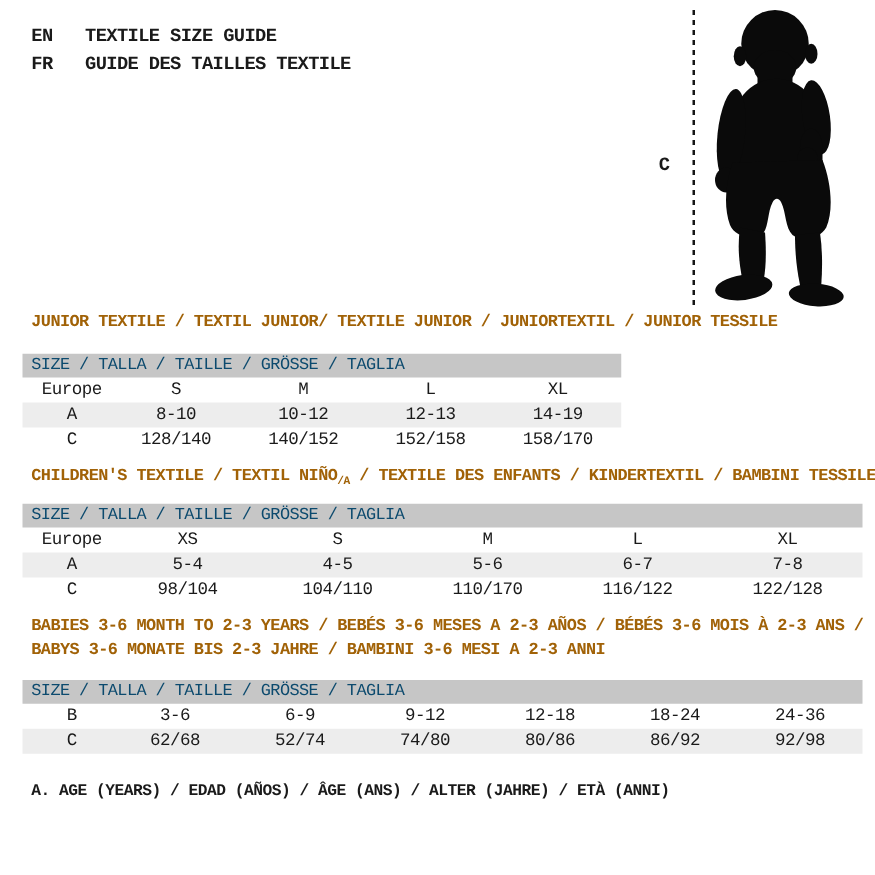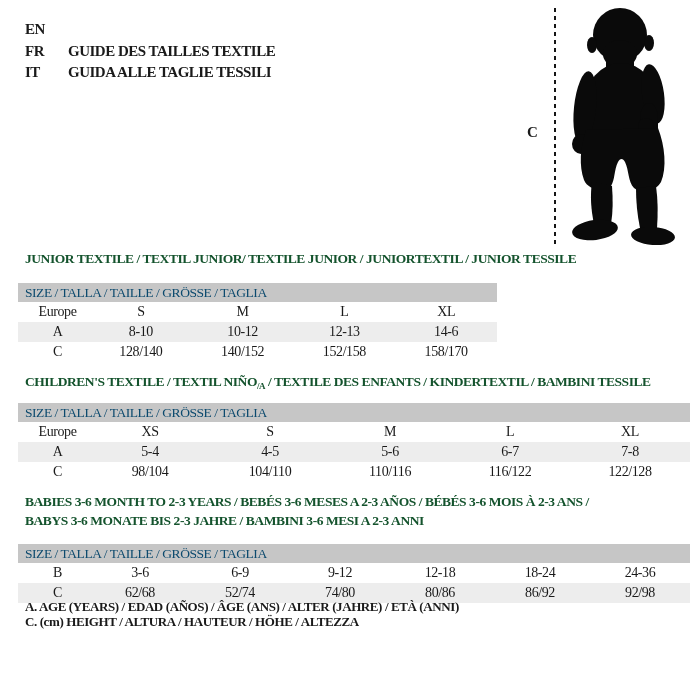--- a/index.html
+++ b/index.html
@@ -1,67 +1,64 @@
 <!DOCTYPE html>
 <html><head>
 <meta charset="utf-8">
 <style>
   html,body{margin:0;padding:0;background:#fff;}
   .canvas{
     position:relative;width:700px;height:700px;background:#ffffff;
-    font-family:Liberation Serif, serif;color:#1a1a1a;overflow:hidden;
+    font-family:Liberation Mono, monospace;color:#1a1a1a;overflow:hidden;
   }
   
   .lang-list{position:absolute;left:25px;top:19px;}
   .lang-row{display:flex;height:21.5px;align-items:center;}
   .lang-code{width:43px;font-weight:700;font-size:15px;letter-spacing:-0.5px;}
   .lang-label{font-weight:700;font-size:15px;letter-spacing:-0.5px;white-space:nowrap;}
   
   .height-line{position:absolute;left:554px;top:8px;width:2px;height:240px;
     background:repeating-linear-gradient(to bottom,#151515 0 4px,transparent 4px 8px);}
   .height-c{position:absolute;left:527px;top:124px;font-weight:700;font-size:15px;}
   .baby{position:absolute;left:556px;top:4px;}
   
   .sec-title{position:absolute;left:25px;font-weight:700;font-size:13.5px;
-    letter-spacing:-0.45px;color:#14532d;white-space:nowrap;}
+    letter-spacing:-0.45px;color:#a16207;white-space:nowrap;}
   .t1{top:251px;} .t2{top:374px;}
   .t3{top:493px;line-height:18.5px;}
   .sub{font-size:9px;position:relative;top:3px;}
   
   .table{position:absolute;left:18px;}
   .tbl1{top:283px;width:479px;} .tbl2{top:403px;width:672px;} .tbl3{top:544px;width:672px;}
   .thead{height:19px;background:#c6c6c6;display:flex;align-items:center;
     padding-left:7px;font-size:13.5px;letter-spacing:-0.45px;color:#0c4a6e;box-sizing:border-box;}
   .trow{display:grid;height:20px;align-items:center;font-size:14px;letter-spacing:-0.4px;}
   .trow.shaded{background:#ededed;}
   .cols4{grid-template-columns:72px repeat(4,1fr);}
   .cols5{grid-template-columns:72px repeat(5,1fr);}
   .cols6{grid-template-columns:72px repeat(6,1fr);}
   .tlabel{padding-left:7px;text-align:center;}
   .tcell{text-align:center;}
   
-  .notes{position:absolute;left:25px;top:599px;font-weight:700;font-size:13px;
+  .notes{position:absolute;left:25px;top:625px;font-weight:700;font-size:13px;
     letter-spacing:-0.4px;line-height:15.4px;white-space:nowrap;}
 </style>
 </head>
 <body>
 
 <div class="canvas">
 
   <div class="lang-list">
     <div class="lang-row">
       <span class="lang-code">EN</span>
+      <span class="lang-label">TEXTILE SIZE GUIDE</span>
     </div>
     <div class="lang-row">
       <span class="lang-code">FR</span>
       <span class="lang-label">GUIDE DES TAILLES TEXTILE</span>
-    </div>
-    <div class="lang-row">
-      <span class="lang-code">IT</span>
-      <span class="lang-label">GUIDA ALLE TAGLIE TESSILI</span>
     </div>
   </div>
 
   <div class="height-c">C</div>
   <div class="height-line"></div>
   <svg class="baby" width="142" height="244" viewBox="0 0 142 244" xmlns="http://www.w3.org/2000/svg">
     <g fill="#0a0a0a">
       <ellipse cx="64" cy="31" rx="27" ry="27"></ellipse>
       <ellipse cx="64" cy="50" rx="17" ry="14"></ellipse>
       <ellipse cx="36" cy="41" rx="5" ry="8"></ellipse>
@@ -90,21 +87,21 @@
       <span class="tcell">S</span>
       <span class="tcell">M</span>
       <span class="tcell">L</span>
       <span class="tcell">XL</span>
     </div>
     <div class="trow cols4 shaded">
       <span class="tlabel">A</span>
       <span class="tcell">8-10</span>
       <span class="tcell">10-12</span>
       <span class="tcell">12-13</span>
-      <span class="tcell">14-6</span>
+      <span class="tcell">14-19</span>
     </div>
     <div class="trow cols4">
       <span class="tlabel">C</span>
       <span class="tcell">128/140</span>
       <span class="tcell">140/152</span>
       <span class="tcell">152/158</span>
       <span class="tcell">158/170</span>
     </div>
   </div>
 
@@ -124,21 +121,21 @@
       <span class="tcell">5-4</span>
       <span class="tcell">4-5</span>
       <span class="tcell">5-6</span>
       <span class="tcell">6-7</span>
       <span class="tcell">7-8</span>
     </div>
     <div class="trow cols5">
       <span class="tlabel">C</span>
       <span class="tcell">98/104</span>
       <span class="tcell">104/110</span>
-      <span class="tcell">110/116</span>
+      <span class="tcell">110/170</span>
       <span class="tcell">116/122</span>
       <span class="tcell">122/128</span>
     </div>
   </div>
 
   <div class="sec-title t3">
     <div>BABIES 3-6 MONTH TO 2-3 YEARS / BEBÉS 3-6 MESES A 2-3 AÑOS / BÉBÉS 3-6 MOIS À 2-3 ANS /</div>
     <div>BABYS 3-6 MONATE BIS 2-3 JAHRE / BAMBINI 3-6 MESI A 2-3 ANNI</div>
   </div>
   <div class="table tbl3">
@@ -158,16 +155,15 @@
       <span class="tcell">52/74</span>
       <span class="tcell">74/80</span>
       <span class="tcell">80/86</span>
       <span class="tcell">86/92</span>
       <span class="tcell">92/98</span>
     </div>
   </div>
 
   <div class="notes">
     <div>A. AGE (YEARS) / EDAD (AÑOS) / ÂGE (ANS) / ALTER (JAHRE) / ETÀ (ANNI)</div>
-    <div>C. (cm) HEIGHT / ALTURA / HAUTEUR / HÖHE / ALTEZZA</div>
   </div>
 
 </div>
 
 </body></html>

